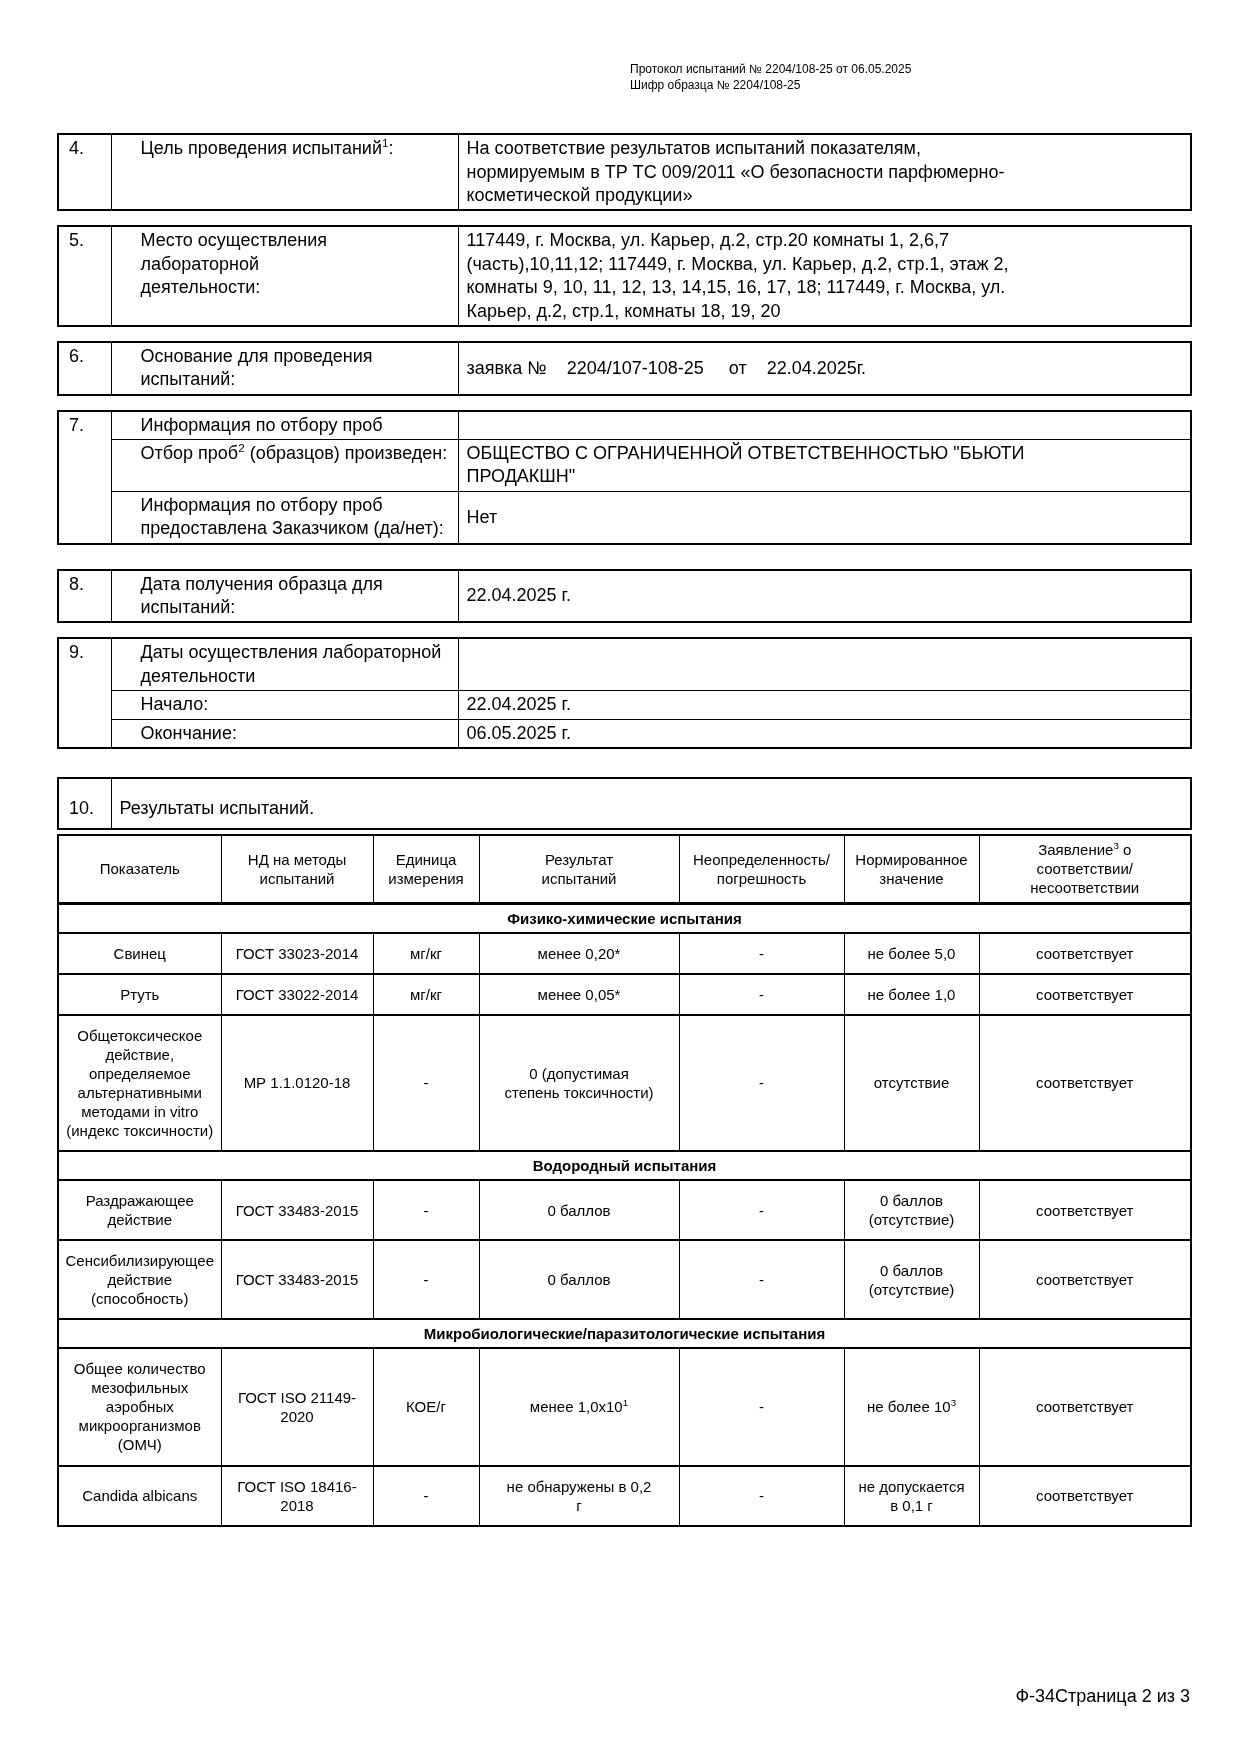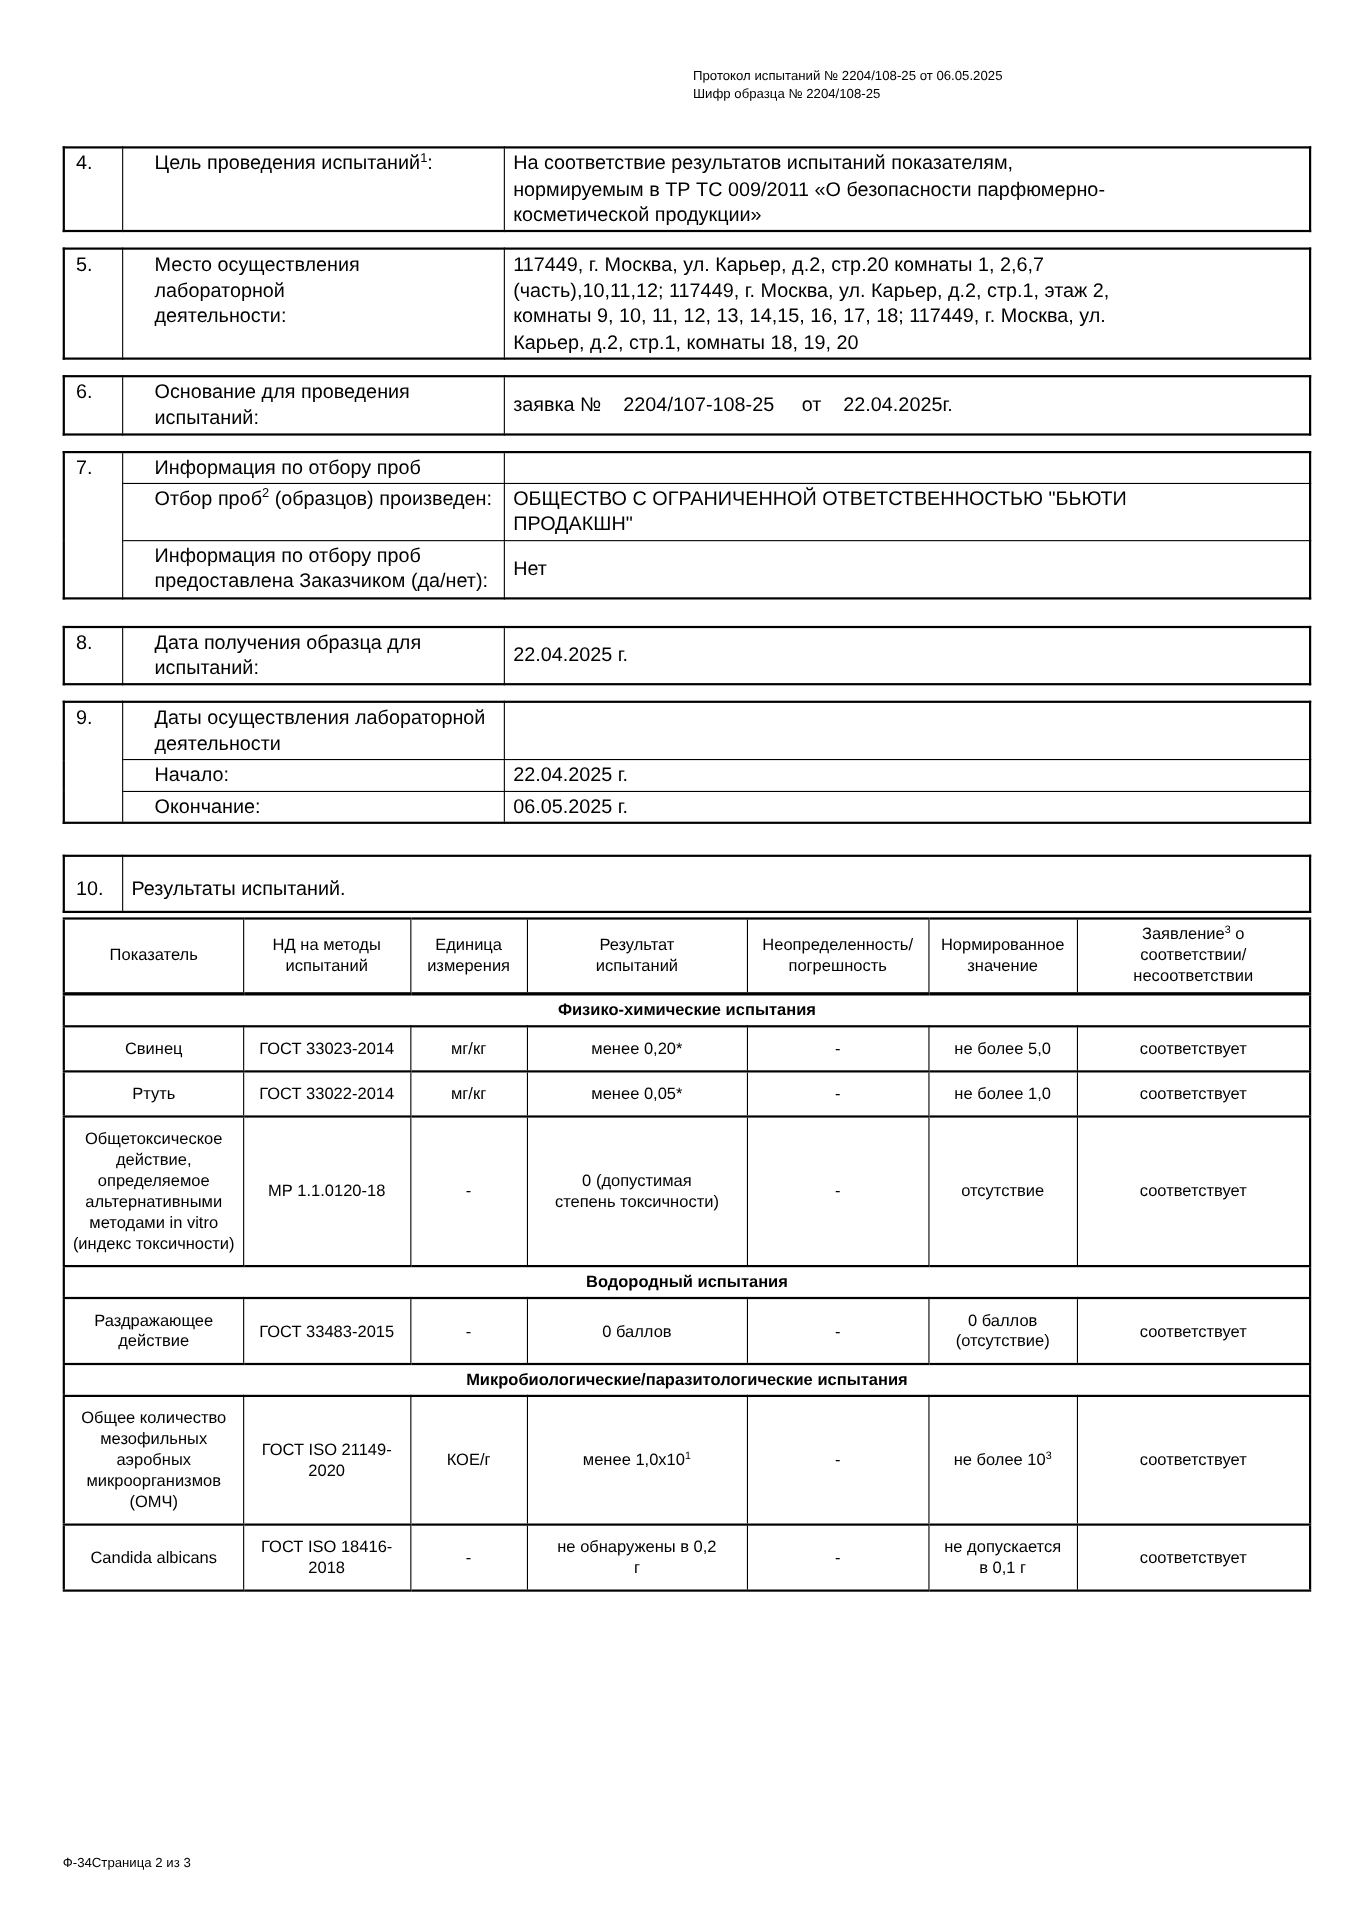--- a/index.html
+++ b/index.html
@@ -27,21 +27,21 @@
     border-left:1px solid #000; border-right:1px solid #000;
     border-top:2px solid #000; border-bottom:2px solid #000;
     padding:10px 4px; vertical-align:middle; white-space:pre-line;
   }
   .results tr.rhead td { border-bottom:3px solid #000; padding:4px 4px; }
   .results tr.rsection td { font-weight:bold; padding:4px; }
   sup { font-size:0.65em; line-height:0; }
 
   .footer {
     position:absolute; top:1686px; left:57px; width:1133px;
-    display:flex; justify-content:flex-start; font-size:12px;
+    display:flex; justify-content:flex-end; font-size:18px;
   }
 </style>
 </head>
 <body>
 
 <div class="page">
 
   <div class="doc-header">
     <div>Протокол испытаний № 2204/108-25 от 06.05.2025</div>
     <div>Шифр образца № 2204/108-25</div>
@@ -249,20 +249,32 @@
       <td>Раздражающее
 действие</td>
       <td>ГОСТ 33483-2015</td>
       <td>-</td>
       <td>0 баллов</td>
       <td>-</td>
       <td>0 баллов
 (отсутствие)</td>
       <td>соответствует</td>
     </tr>
+    <tr>
+      <td>Сенсибилизирующее
+действие
+(способность)</td>
+      <td>ГОСТ 33483-2015</td>
+      <td>-</td>
+      <td>0 баллов</td>
+      <td>-</td>
+      <td>0 баллов
+(отсутствие)</td>
+      <td>соответствует</td>
+    </tr>
 
     <tr class="rsection">
       <td colspan="7">Микробиологические/паразитологические испытания</td>
     </tr>
     <tr>
       <td>Общее количество
 мезофильных
 аэробных
 микроорганизмов
 (ОМЧ)</td>

